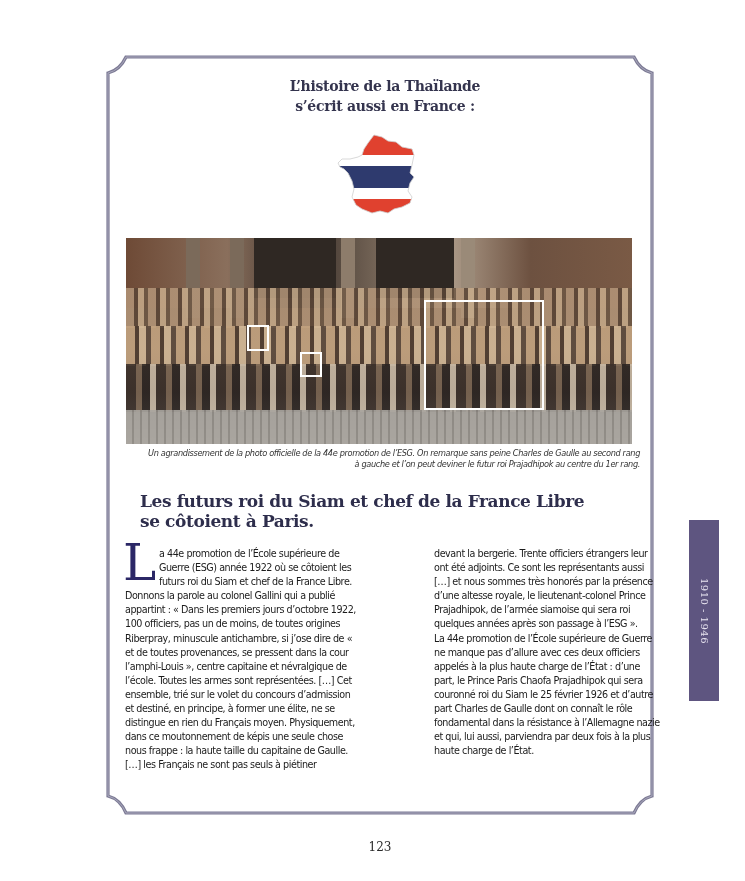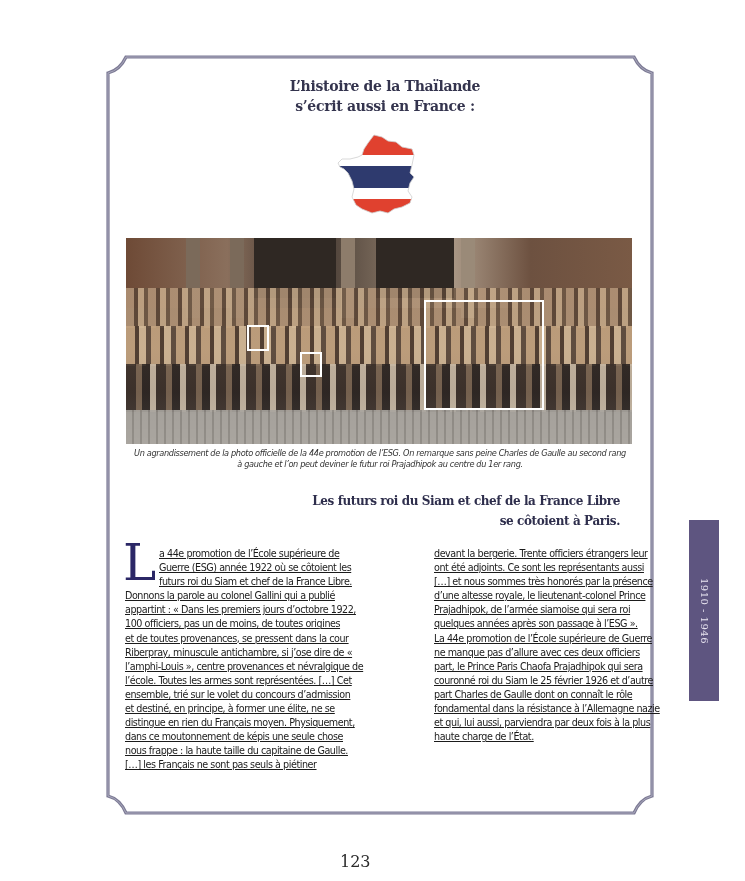--- a/index.html
+++ b/index.html
@@ -20,54 +20,54 @@
       background: linear-gradient(180deg, #5c4131 0%, #6b5140 30%, #7e6a55 55%, #3f3530 75%, #8e8a84 86%, #b0aca6 100%);
     }
     .photo .bldg { position: absolute; top: 0; height: 70px; }
     .photo .col { position: absolute; top: 0; height: 80px; width: 14px; background: #7b6a5a; }
     .photo .door { position: absolute; top: 0; height: 60px; background: #2f2823; }
     .photo .row { position: absolute; left: 0; width: 506px; }
     .photo .pavement { position: absolute; left: 0; top: 172px; width: 506px; height: 34px;
       background: repeating-linear-gradient(90deg, #a9a59f 0 6px, #8f8b85 6px 8px), #a39f99; opacity: 0.9; }
     .photo .hl { position: absolute; border: 2px solid #ffffff; box-sizing: border-box; }
     .caption {
-      position: absolute; left: 120px; width: 520px; top: 448px; text-align: center;
+      position: absolute; left: 120px; width: 520px; top: 448px; text-align: right;
       font-family: "DejaVu Sans", sans-serif; font-style: italic; font-size: 8.2px; line-height: 11px;
       color: #333; letter-spacing: -0.35px;
     }
     .subtitle {
-      position: absolute; left: 140px; width: 480px; top: 491px; text-align: right;
-      font-family: "DejaVu Serif", serif; font-weight: bold; font-size: 12px; line-height: 20px;
+      position: absolute; left: 140px; width: 480px; top: 491px; text-align: left;
+      font-family: "DejaVu Serif", serif; font-weight: bold; font-size: 17px; line-height: 20px;
       color: #2e2e4c; letter-spacing: -0.4px;
     }
     .subtitle div { white-space: nowrap; }
     .col-text {
       position: absolute; top: 547px; width: 252px;
       font-family: "DejaVu Sans", sans-serif; font-size: 9.6px; line-height: 14.1px;
-      color: #1b1b1b; letter-spacing: -0.45px; text-decoration: underline;
+      color: #1b1b1b; letter-spacing: -0.45px;
     }
     .col-text .ln { white-space: nowrap; }
     .col-left { left: 125px; }
     .col-right { left: 390px; margin-left: 44px; }
     .dropcap {
       position: absolute; left: 123px; top: 540px; font-family: "DejaVu Serif", serif;
       font-size: 50px; line-height: 46px; color: #2b2766;
     }
     .indent { padding-left: 34px; }
     .side-tab {
       position: absolute; left: 689px; top: 520px; width: 30px; height: 181px; background: #5e5580;
     }
     .side-tab span {
       position: absolute; left: 50%; top: 50%; transform: translate(-50%, -50%) rotate(90deg);
       white-space: nowrap; font-family: "DejaVu Serif", serif; font-size: 10px; color: #e8e4f0;
       letter-spacing: 0.5px;
     }
     .page-number {
-      position: absolute; left: 340px; width: 80px; top: 840px; 
-      font-family: "DejaVu Serif", serif; font-size: 16px; color: #2a2a2a; margin-top: 12px;
+      position: absolute; left: 340px; width: 80px; top: 840px; text-align: center;
+      font-family: "DejaVu Serif", serif; font-size: 12px; color: #2a2a2a;
     }
   </style>
 </head>
 <body>
 
 <svg class="frame-svg" viewBox="0 0 745 881">
   <path d="M126 57 L634 57 Q640 70 652 73 L652 796 Q640 799 634 813 L126 813 Q120 799 108 796 L108 73 Q120 70 126 57 Z" fill="none" stroke="#7d7b95" stroke-width="3.2"></path>
   <path d="M126 57 L634 57 Q640 70 652 73 L652 796 Q640 799 634 813 L126 813 Q120 799 108 796 L108 73 Q120 70 126 57 Z" fill="none" stroke="#a9a8bc" stroke-width="1"></path>
 </svg>
 
@@ -121,41 +121,42 @@
 
 <div class="dropcap">L</div>
 
 <div class="col-text col-left">
   <div class="ln indent">a 44e promotion de l’École supérieure de</div>
   <div class="ln indent">Guerre (ESG) année 1922 où se côtoient les</div>
   <div class="ln indent">futurs roi du Siam et chef de la France Libre.</div>
   <div class="ln">Donnons la parole au colonel Gallini qui a publié</div>
   <div class="ln">appartint : « Dans les premiers jours d’octobre 1922,</div>
   <div class="ln">100 officiers, pas un de moins, de toutes origines</div>
+  <div class="ln">Riberpray, minuscule antichambre, si j’ose dire de «</div>
   <div class="ln">et de toutes provenances, se pressent dans la cour</div>
-  <div class="ln">Riberpray, minuscule antichambre, si j’ose dire de «</div>
-  <div class="ln">l’amphi-Louis », centre provenances et névralgique de</div>
+  <div class="ln">l’amphi-Louis », centre capitaine et névralgique de</div>
   <div class="ln">l’école. Toutes les armes sont représentées. […] Cet</div>
   <div class="ln">ensemble, trié sur le volet du concours d’admission</div>
   <div class="ln">et destiné, en principe, à former une élite, ne se</div>
   <div class="ln">distingue en rien du Français moyen. Physiquement,</div>
   <div class="ln">dans ce moutonnement de képis une seule chose</div>
   <div class="ln">nous frappe : la haute taille du capitaine de Gaulle.</div>
   <div class="ln">[…]  les Français ne sont pas seuls à piétiner</div>
 </div>
 
 <div class="col-text col-right">
   <div class="ln">devant la bergerie. Trente officiers étrangers leur</div>
   <div class="ln">ont été adjoints. Ce sont les représentants aussi</div>
   <div class="ln">[…]  et nous sommes très honorés par la présence</div>
   <div class="ln">d’une altesse royale, le lieutenant-colonel Prince</div>
   <div class="ln">Prajadhipok, de l’armée siamoise qui sera roi</div>
   <div class="ln">quelques années après son passage à l’ESG ».</div>
   <div class="ln">La 44e promotion de l’École supérieure de Guerre</div>
   <div class="ln">ne manque pas d’allure avec ces deux officiers</div>
+  <div class="ln">appelés à la plus haute charge de l’État : d’une</div>
   <div class="ln">part, le Prince Paris Chaofa Prajadhipok qui sera</div>
   <div class="ln">couronné roi du Siam le 25 février 1926 et d’autre</div>
   <div class="ln">part Charles de Gaulle dont on connaît le rôle</div>
   <div class="ln">fondamental dans la résistance à l’Allemagne nazie</div>
   <div class="ln">et qui, lui aussi, parviendra par deux fois à la plus</div>
   <div class="ln">haute charge de l’État.</div>
 </div>
 
 <div class="side-tab">
   <span>1910 - 1946</span>

